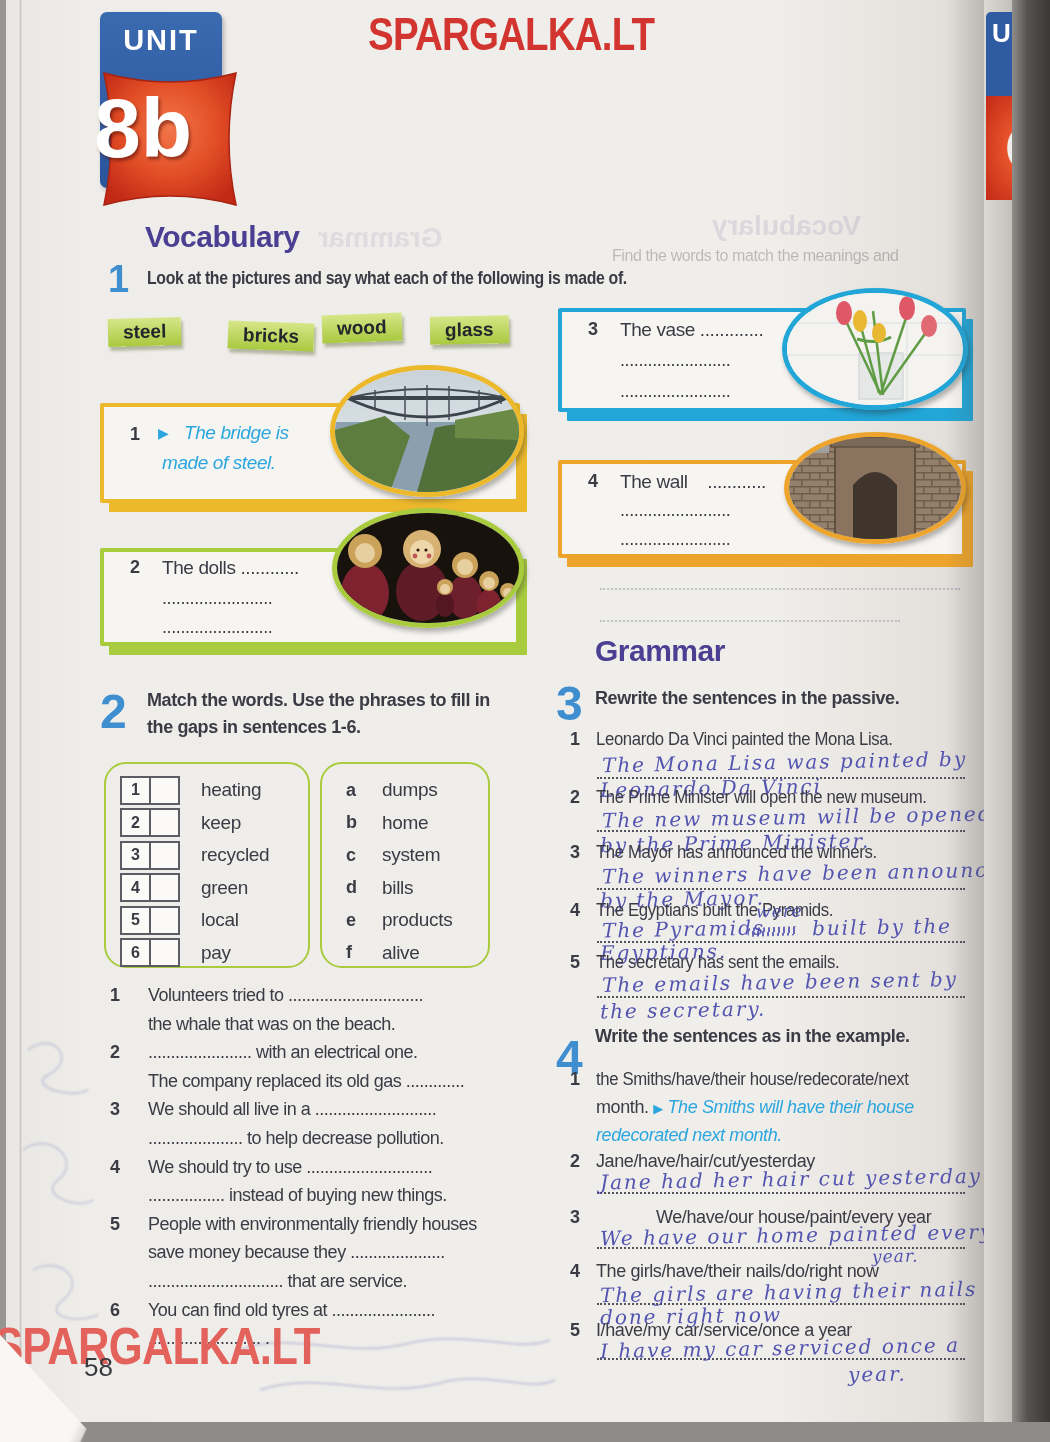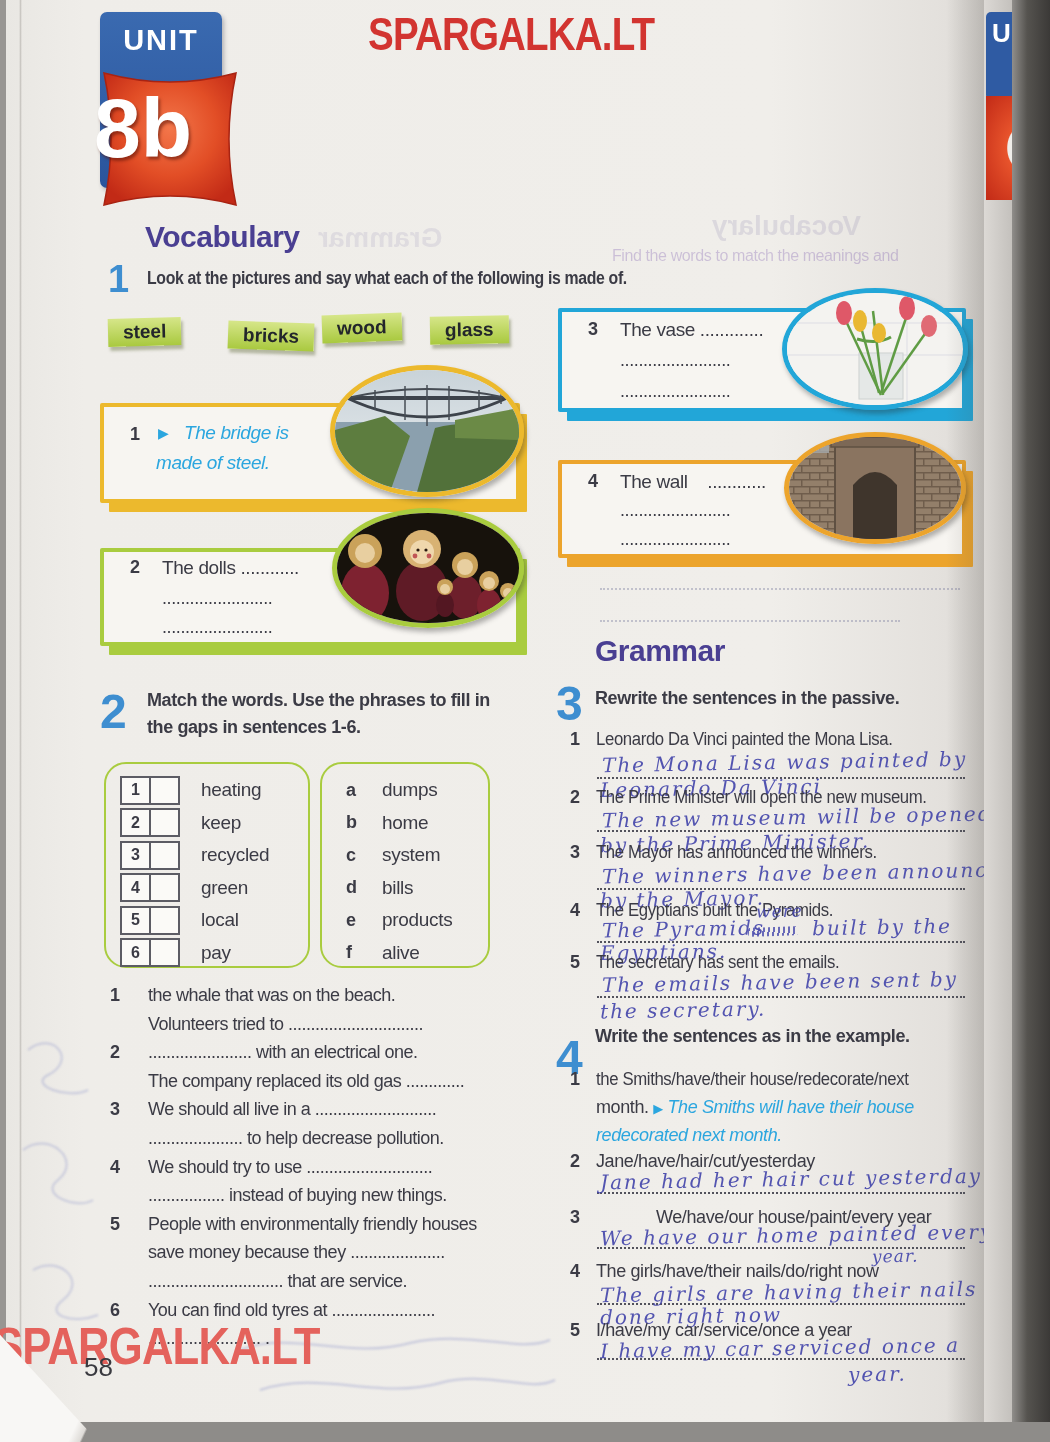--- a/index.html
+++ b/index.html
@@ -81,21 +81,21 @@
 </style>
 </head>
 <body>
 
 <div class="scene">
   <div class="page"></div>
   <div class="crease"></div>
 
   <div class="ghost" style="left:318px;top:222px;font-size:28px;opacity:.12;">Grammar</div>
   <div class="ghost" style="left:712px;top:210px;font-size:28px;opacity:.15;">Vocabulary</div>
-  <div class="print" style="left:612px;top:247px;font-size:16px;color:#4c1d95;opacity:.22;">Find the words to match the meanings and</div>
+  <div class="print" style="left:612px;top:247px;font-size:16px;color:#000000;opacity:.22;">Find the words to match the meanings and</div>
   <div class="grule" style="left:600px;top:588px;width:360px;"></div>
   <div class="grule" style="left:600px;top:620px;width:300px;"></div>
 
   <svg class="gsvg" style="left:8px;top:1020px;" width="100" height="330" viewBox="0 0 100 330">
     <g fill="none" stroke="rgba(120,130,195,.30)" stroke-width="2">
       <path d="M20,30 C45,10 70,40 40,55 C20,65 60,80 80,70"></path>
       <path d="M15,130 C40,110 75,140 50,160 C30,175 70,190 85,180"></path>
       <path d="M25,250 C50,235 80,260 55,280 C35,295 65,305 90,295"></path>
     </g>
   </svg>
@@ -129,21 +129,21 @@
 
   <div class="chip" style="left:108px;top:318px;transform:rotate(-1.5deg);">steel</div>
   <div class="chip" style="left:228px;top:322px;transform:rotate(2deg);">bricks</div>
   <div class="chip" style="left:322px;top:314px;transform:rotate(-2deg);">wood</div>
   <div class="chip" style="left:430px;top:316px;transform:rotate(-1deg);">glass</div>
 
   <div class="vbox bx-yellow" style="left:100px;top:403px;width:412px;height:92px;"></div>
   <div class="print b" style="left:130px;top:424px;">1</div>
   <span class="print cyan" style="left:158px;top:425px;font-size:14px;">▶</span>
   <div class="print example-it" style="left:184px;top:422px;font-size:19px;text-align:right;">The bridge is</div>
-  <div class="print example-it" style="left:156px;top:452px;font-size:19px;font-style:italic;">made of steel.</div>
+  <div class="print example-it" style="left:162px;top:452px;font-size:19px;font-style:italic;">made of steel.</div>
   <div class="oval ov-yellow" style="left:330px;top:365px;">
     <svg width="184" height="122" viewBox="0 0 184 122">
       <defs>
           <linearGradient id="sky" x1="0" y1="0" x2="0" y2="1">
         <stop offset="0%" stop-color="#c9d3d9"></stop>
             <stop offset="100%" stop-color="#e9edef"></stop>
           </linearGradient>
         </defs>
       <rect width="184" height="122" fill="url(#sky)"></rect>
       <rect y="52" width="184" height="70" fill="#8ba0ae"></rect>
@@ -326,22 +326,22 @@
     <div class="mrow">
       <div class="mletter">f</div>
       <div class="mword" style="margin-left:6px;">alive</div>
     </div>
   </div>
 
   <div class="sentences">
     <div class="sent">
       <div class="s-num">1</div>
       <div class="s-text">
+          <div>Volunteers tried to ..............................</div>
           <div>the whale that was on the beach.</div>
-          <div>Volunteers tried to ..............................</div>
         </div>
     </div>
     <div class="sent">
       <div class="s-num">2</div>
       <div class="s-text">
           <div>....................... with an electrical one.</div>
           <div>The company replaced its old gas .............</div>
         </div>
     </div>
     <div class="sent">

